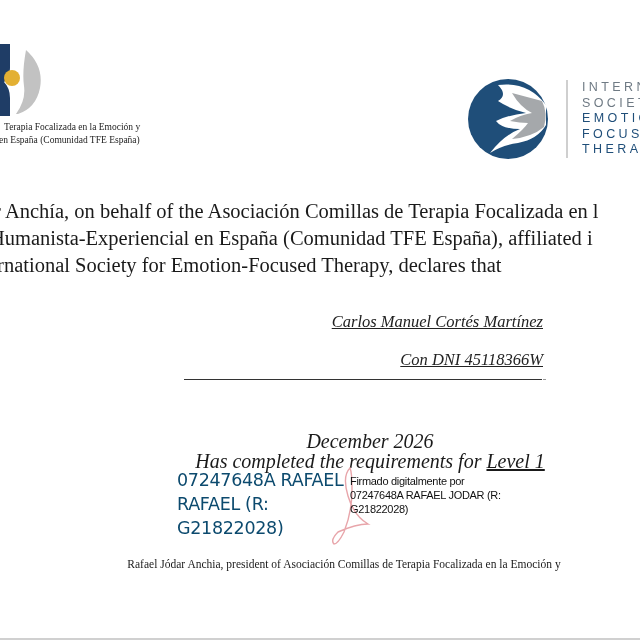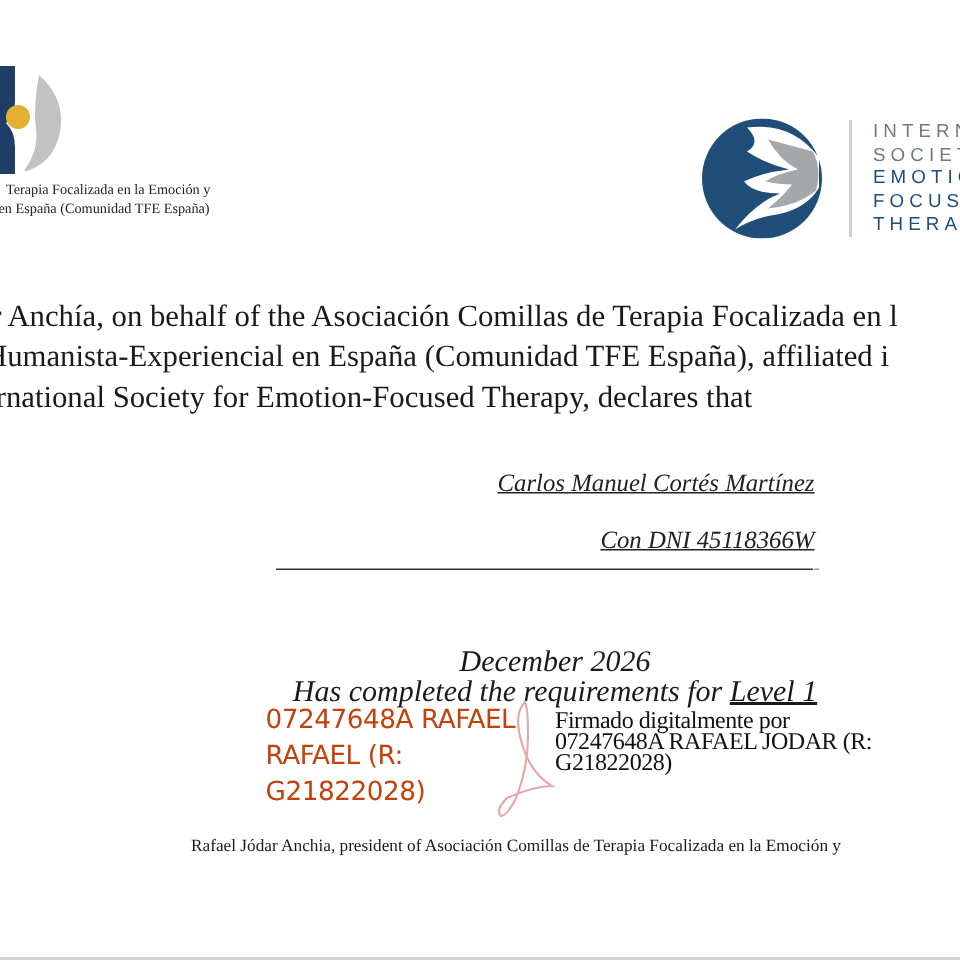--- a/index.html
+++ b/index.html
@@ -43,26 +43,26 @@
       left: 170px; width: 400px; text-align: center; top: 406px;
       font-style: italic; font-size: 20px; line-height: 23px; color: #1a1a1a; margin-top: 44px;
     }
     .level u { text-decoration: underline; }
     .month {
       left: 170px; width: 400px; text-align: center; top: 430px;
       font-style: italic; font-size: 20px; color: #1a1a1a;
     }
     .sig-big {
       left: 177px; top: 468px; font-family: "DejaVu Sans", sans-serif;
-      font-size: 17.5px; line-height: 24px; color: #c2410c; white-space: nowrap;
+      font-size: 17.5px; line-height: 24px; color: #0c4a6e; white-space: nowrap;
       letter-spacing: -0.3px;
     }
     .sig-small {
-      left: 370px; top: 474px; font-family: Liberation Serif, serif;
-      font-size: 16px; line-height: 14px; color: #111; white-space: nowrap;
+      left: 350px; top: 474px; font-family: Liberation Sans, sans-serif;
+      font-size: 11px; line-height: 14px; color: #111; white-space: nowrap;
       letter-spacing: -0.3px;
     }
     .acrobat { left: 326px; top: 466px; width: 46px; height: 80px; }
     .footer {
       left: 84px; width: 520px; top: 553px; text-align: center;
       font-size: 11.5px; line-height: 23px; color: #1a1a1a;
     }
     .bottom-border { left: 0; top: 638px; width: 640px; height: 2px; background: #d0d0d0; }
   </style>
 </head>

